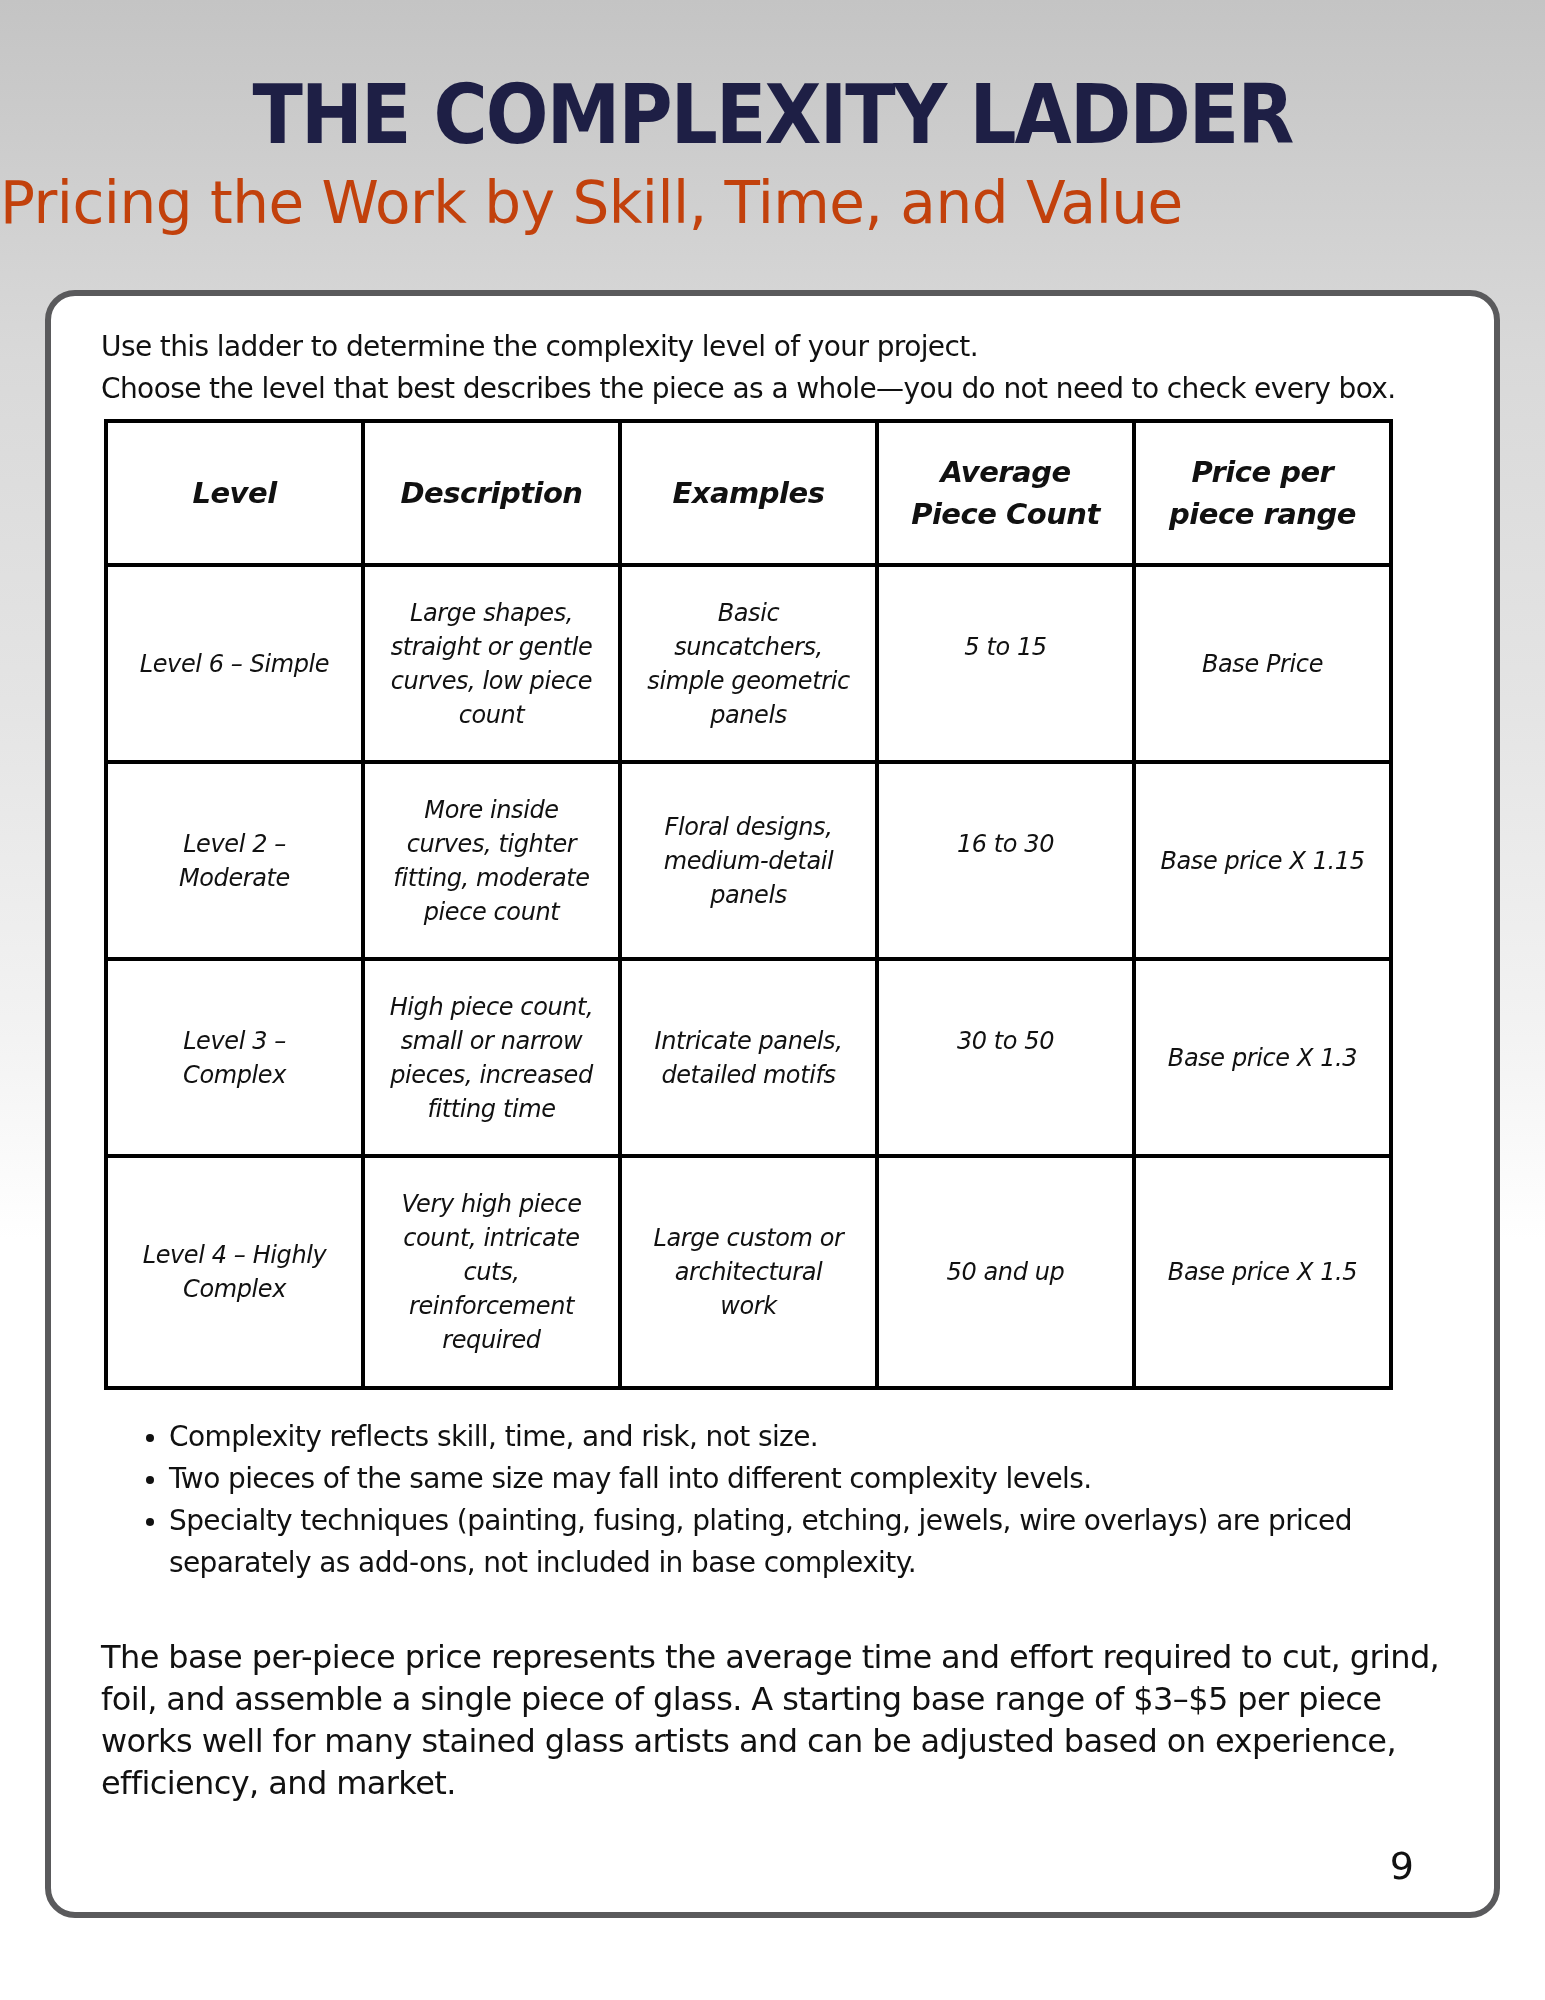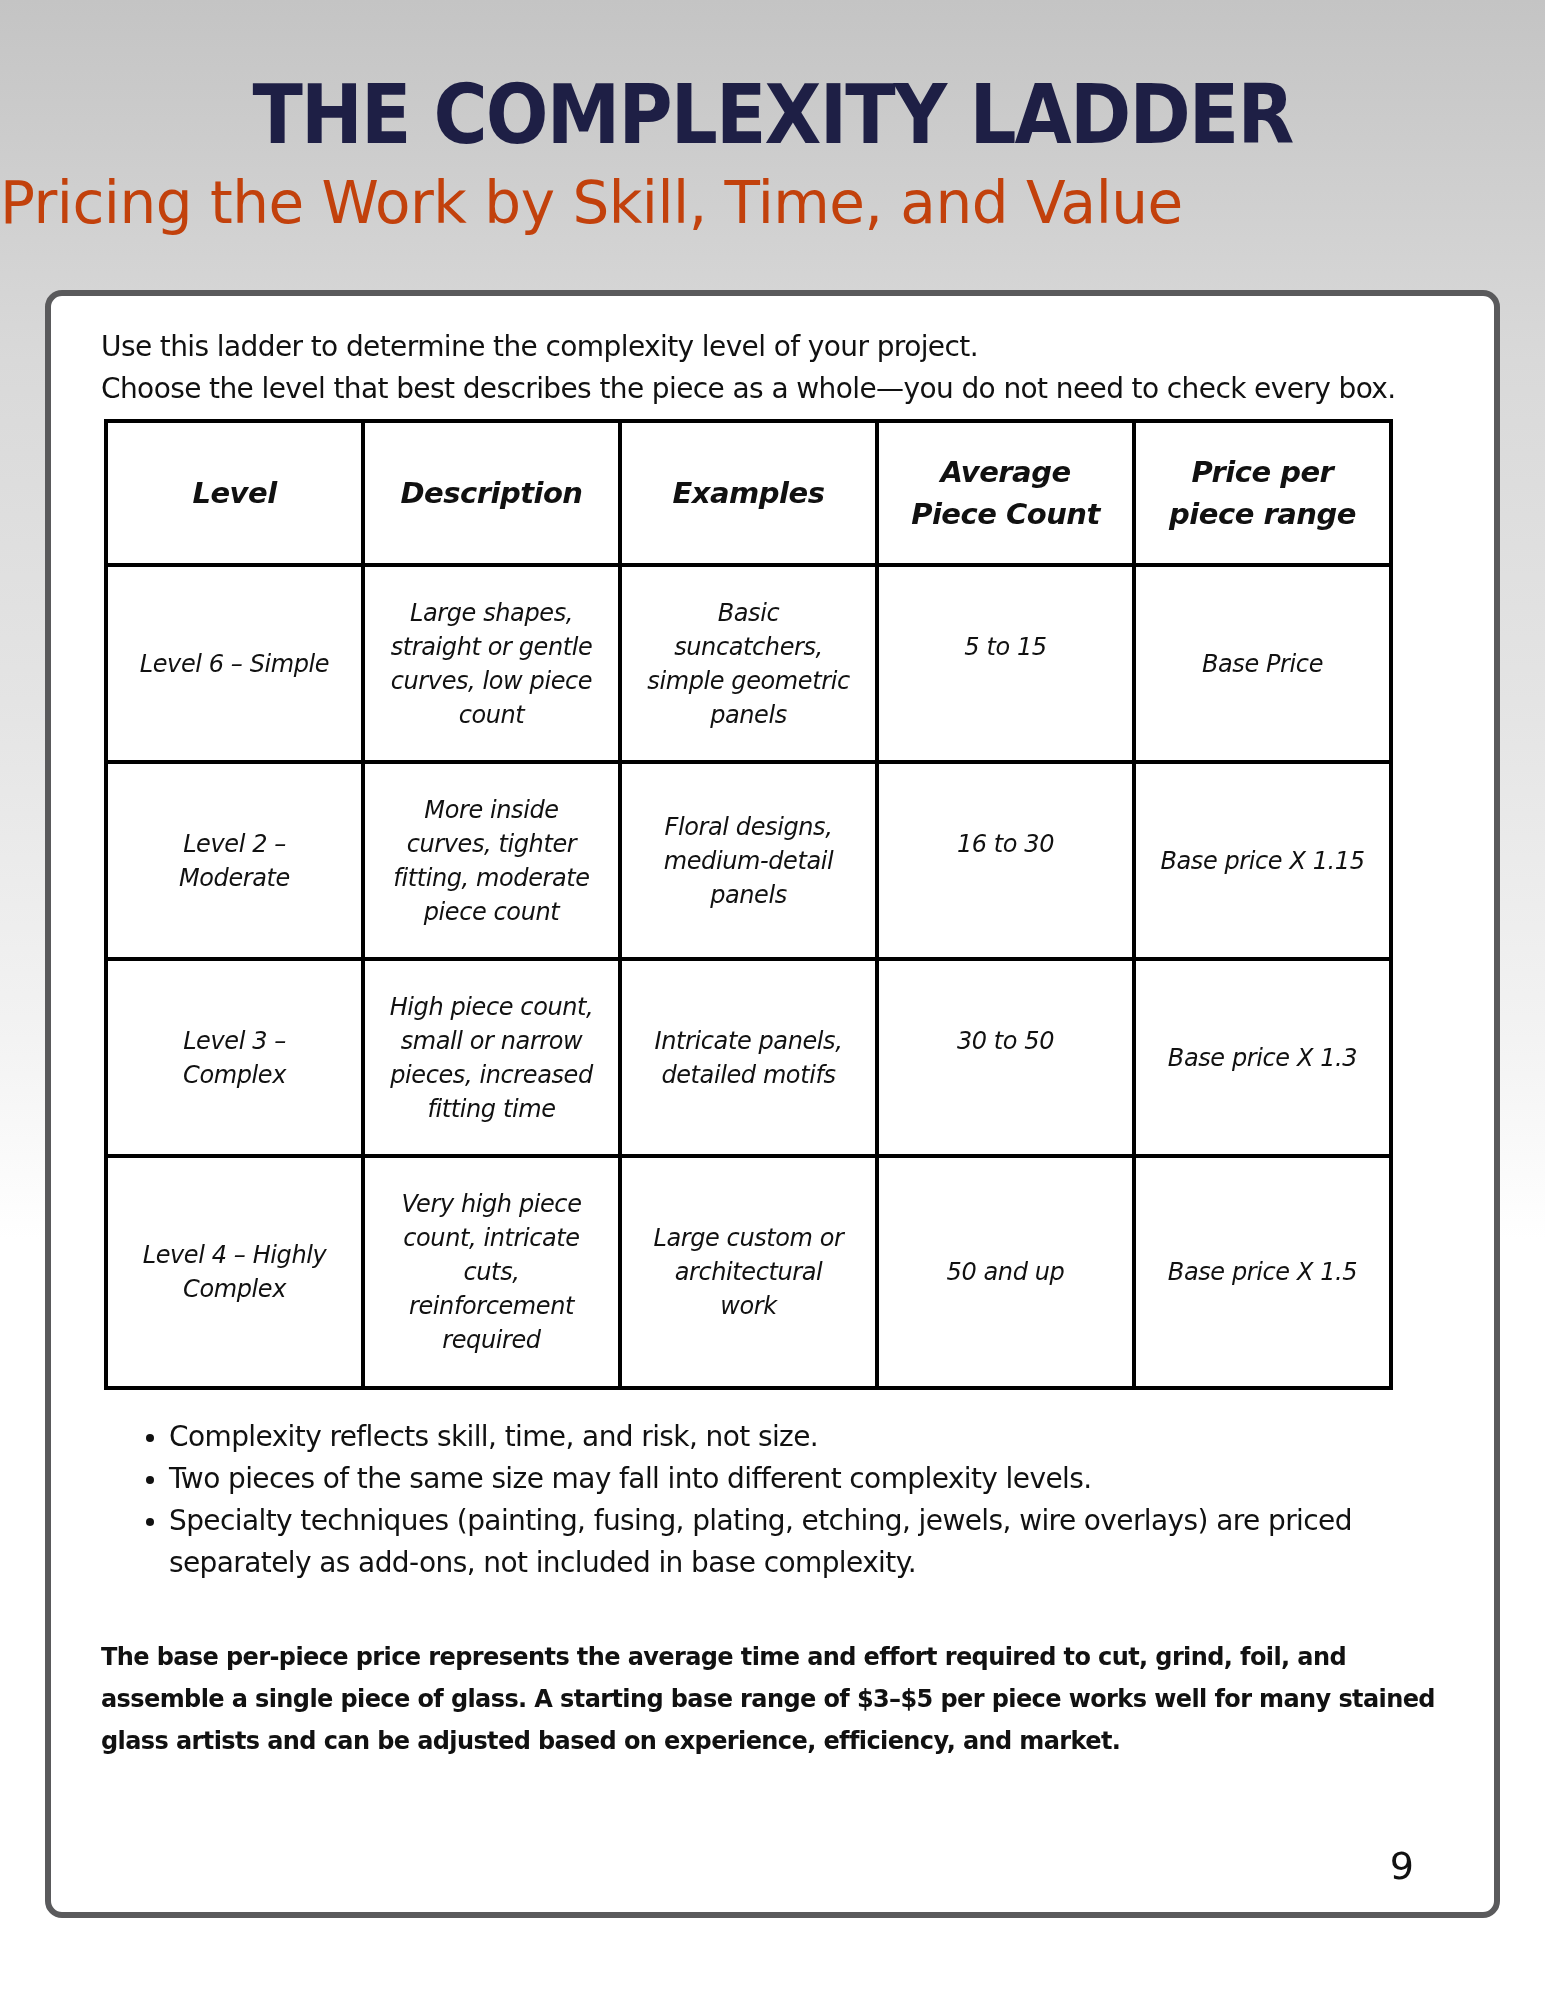--- a/index.html
+++ b/index.html
@@ -37,21 +37,21 @@
       letter-spacing: -0.5px;
     }
     .panel {
       position: absolute;
       left: 45px;
       top: 290px;
       width: 1443px;
       height: 1616px;
       background: #ffffff;
       border: 6px solid #5a5a5c;
-      border-radius: 17px;
+      border-radius: 30px;
     }
     .intro {
       position: absolute;
       left: 50px;
       top: 30px;
       font-family: "DejaVu Sans", sans-serif;
       font-size: 28px;
       line-height: 42px;
       color: #111;
       letter-spacing: -0.6px;
@@ -105,24 +105,23 @@
     }
     .bullets li { padding-left: 0; margin-left: 16px; }
     .bullets li::marker { font-size: 26px; }
     .summary {
       position: absolute;
       left: 50px;
       top: 1340px;
       width: 1350px;
       margin: 0;
       font-family: "DejaVu Sans", sans-serif;
-      font-size: 24px;
+      font-size: 32px;
       line-height: 42px;
       letter-spacing: -0.6px;
-      font-weight: bold;
     }
     .page-number {
       position: absolute;
       right: 80px;
       bottom: 24px;
       font-family: "DejaVu Sans", sans-serif;
       font-size: 38px;
       color: #111;
     }
   </style>

